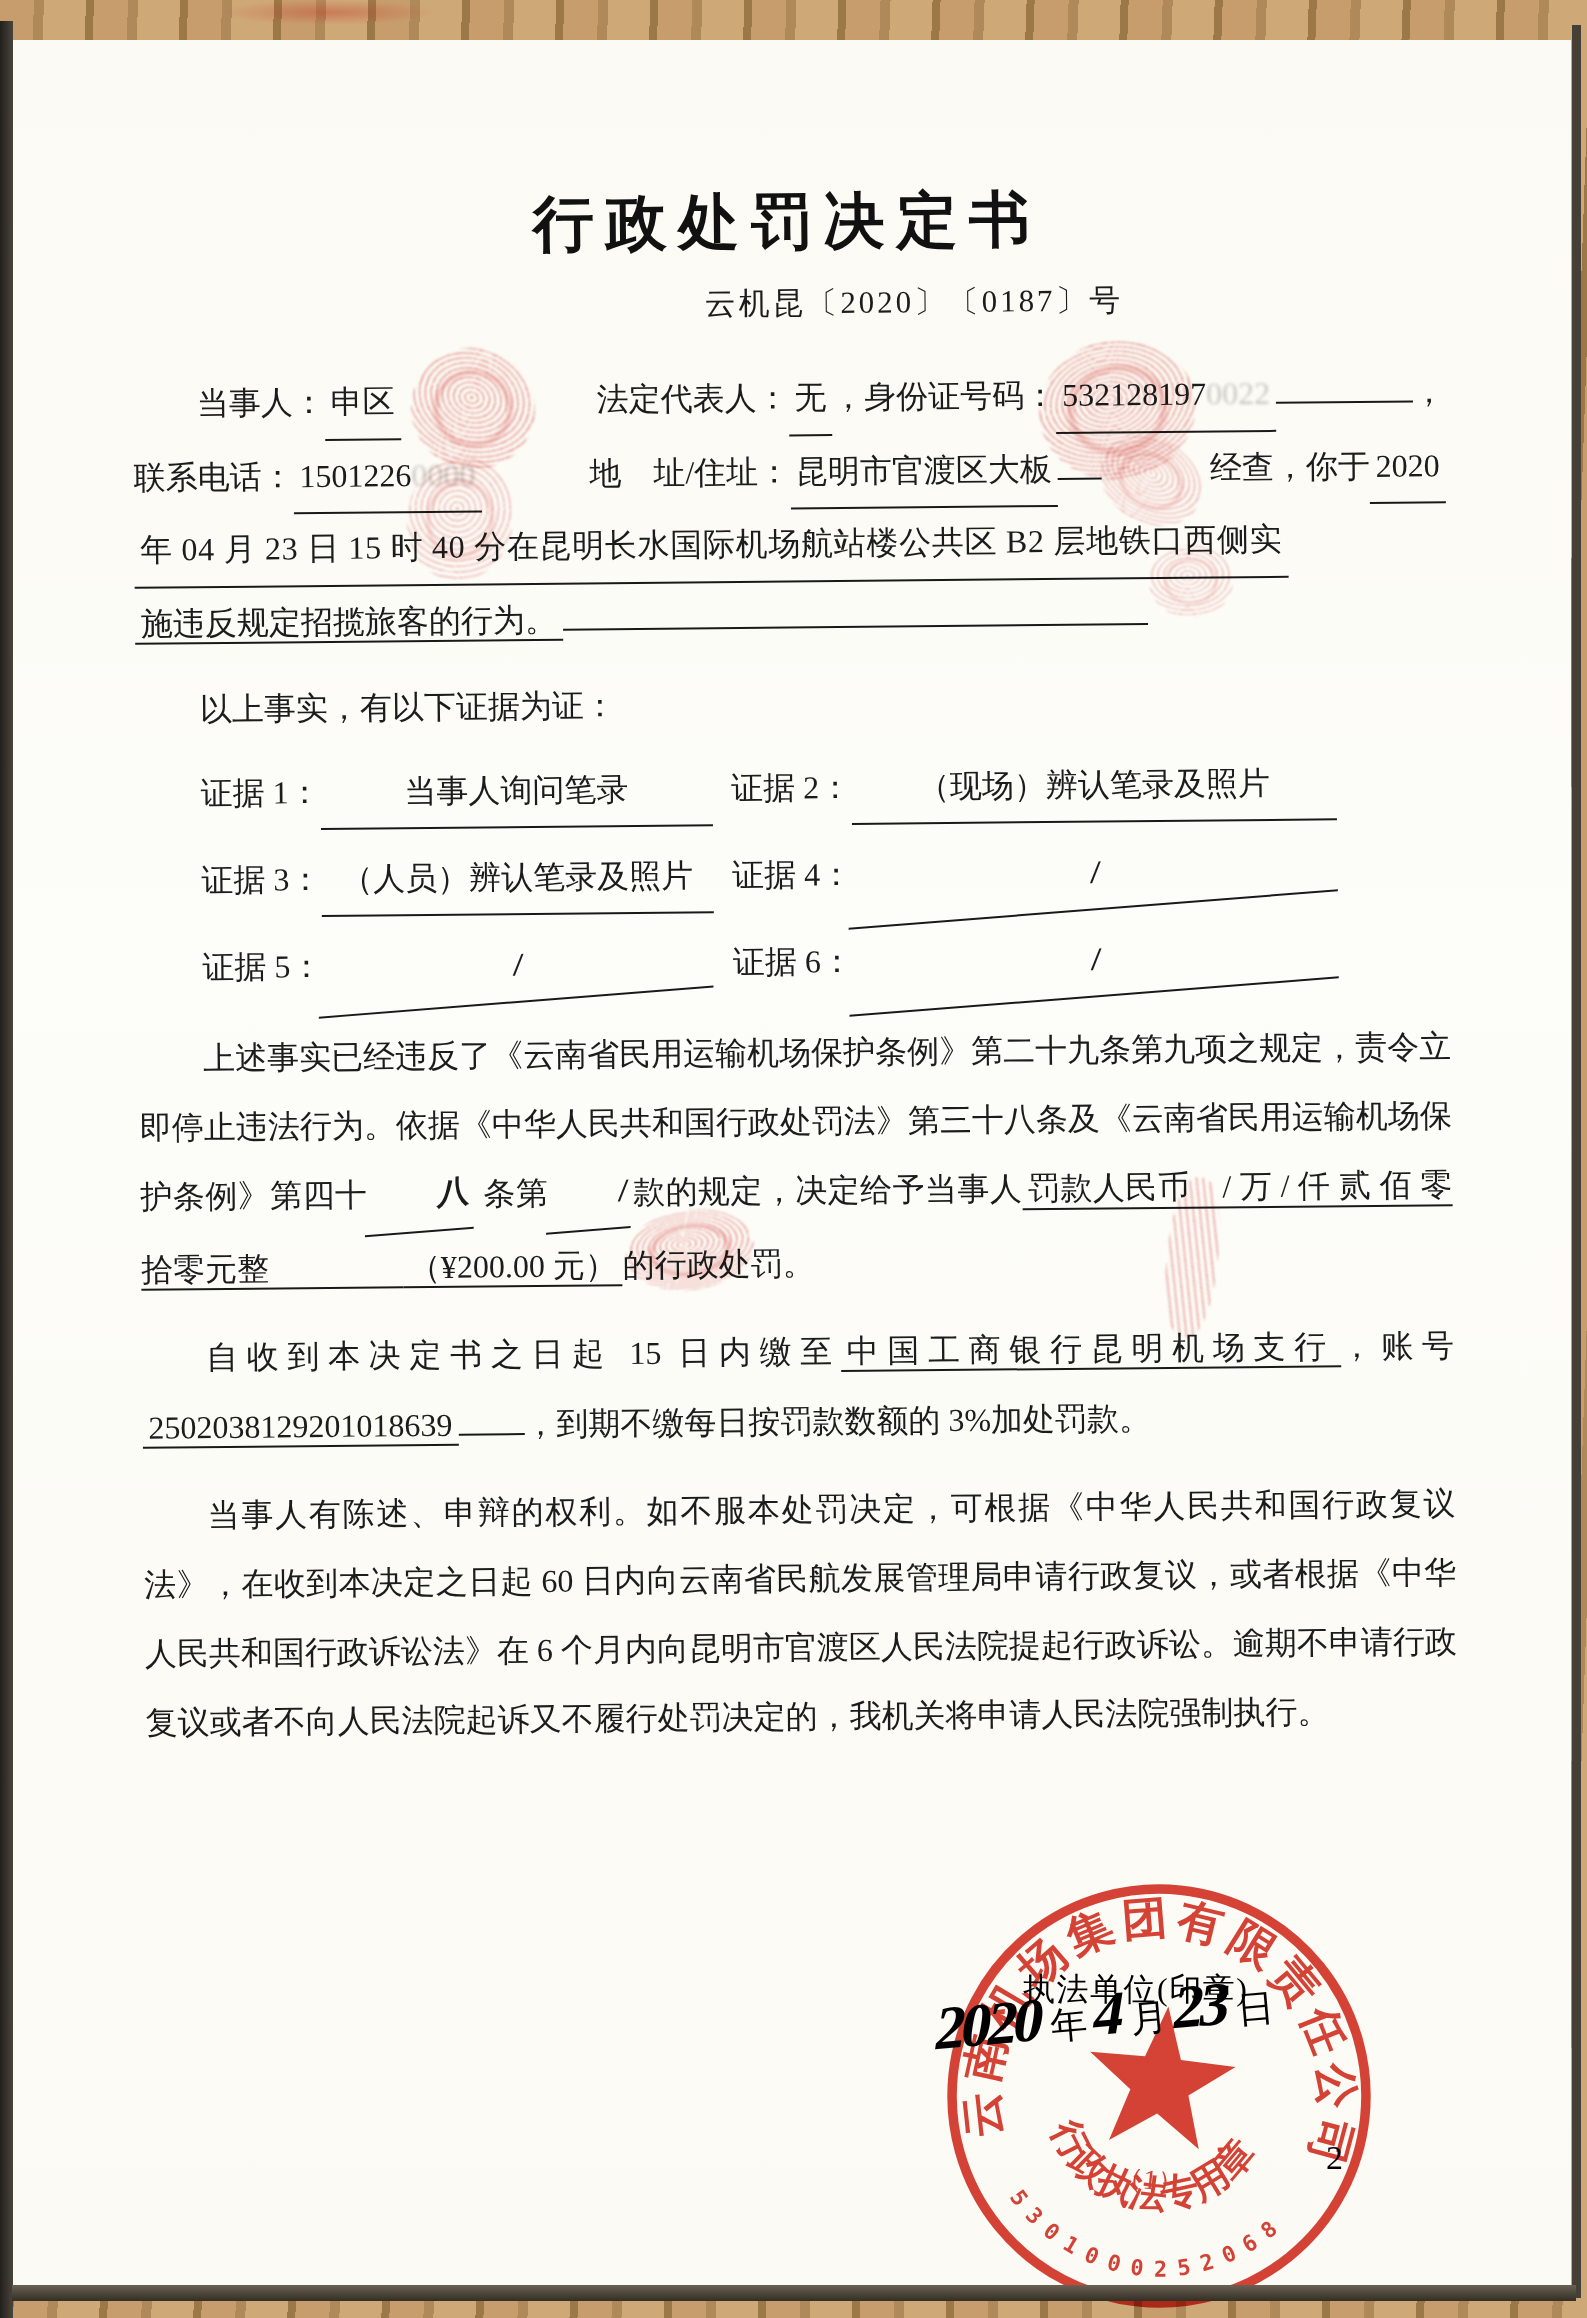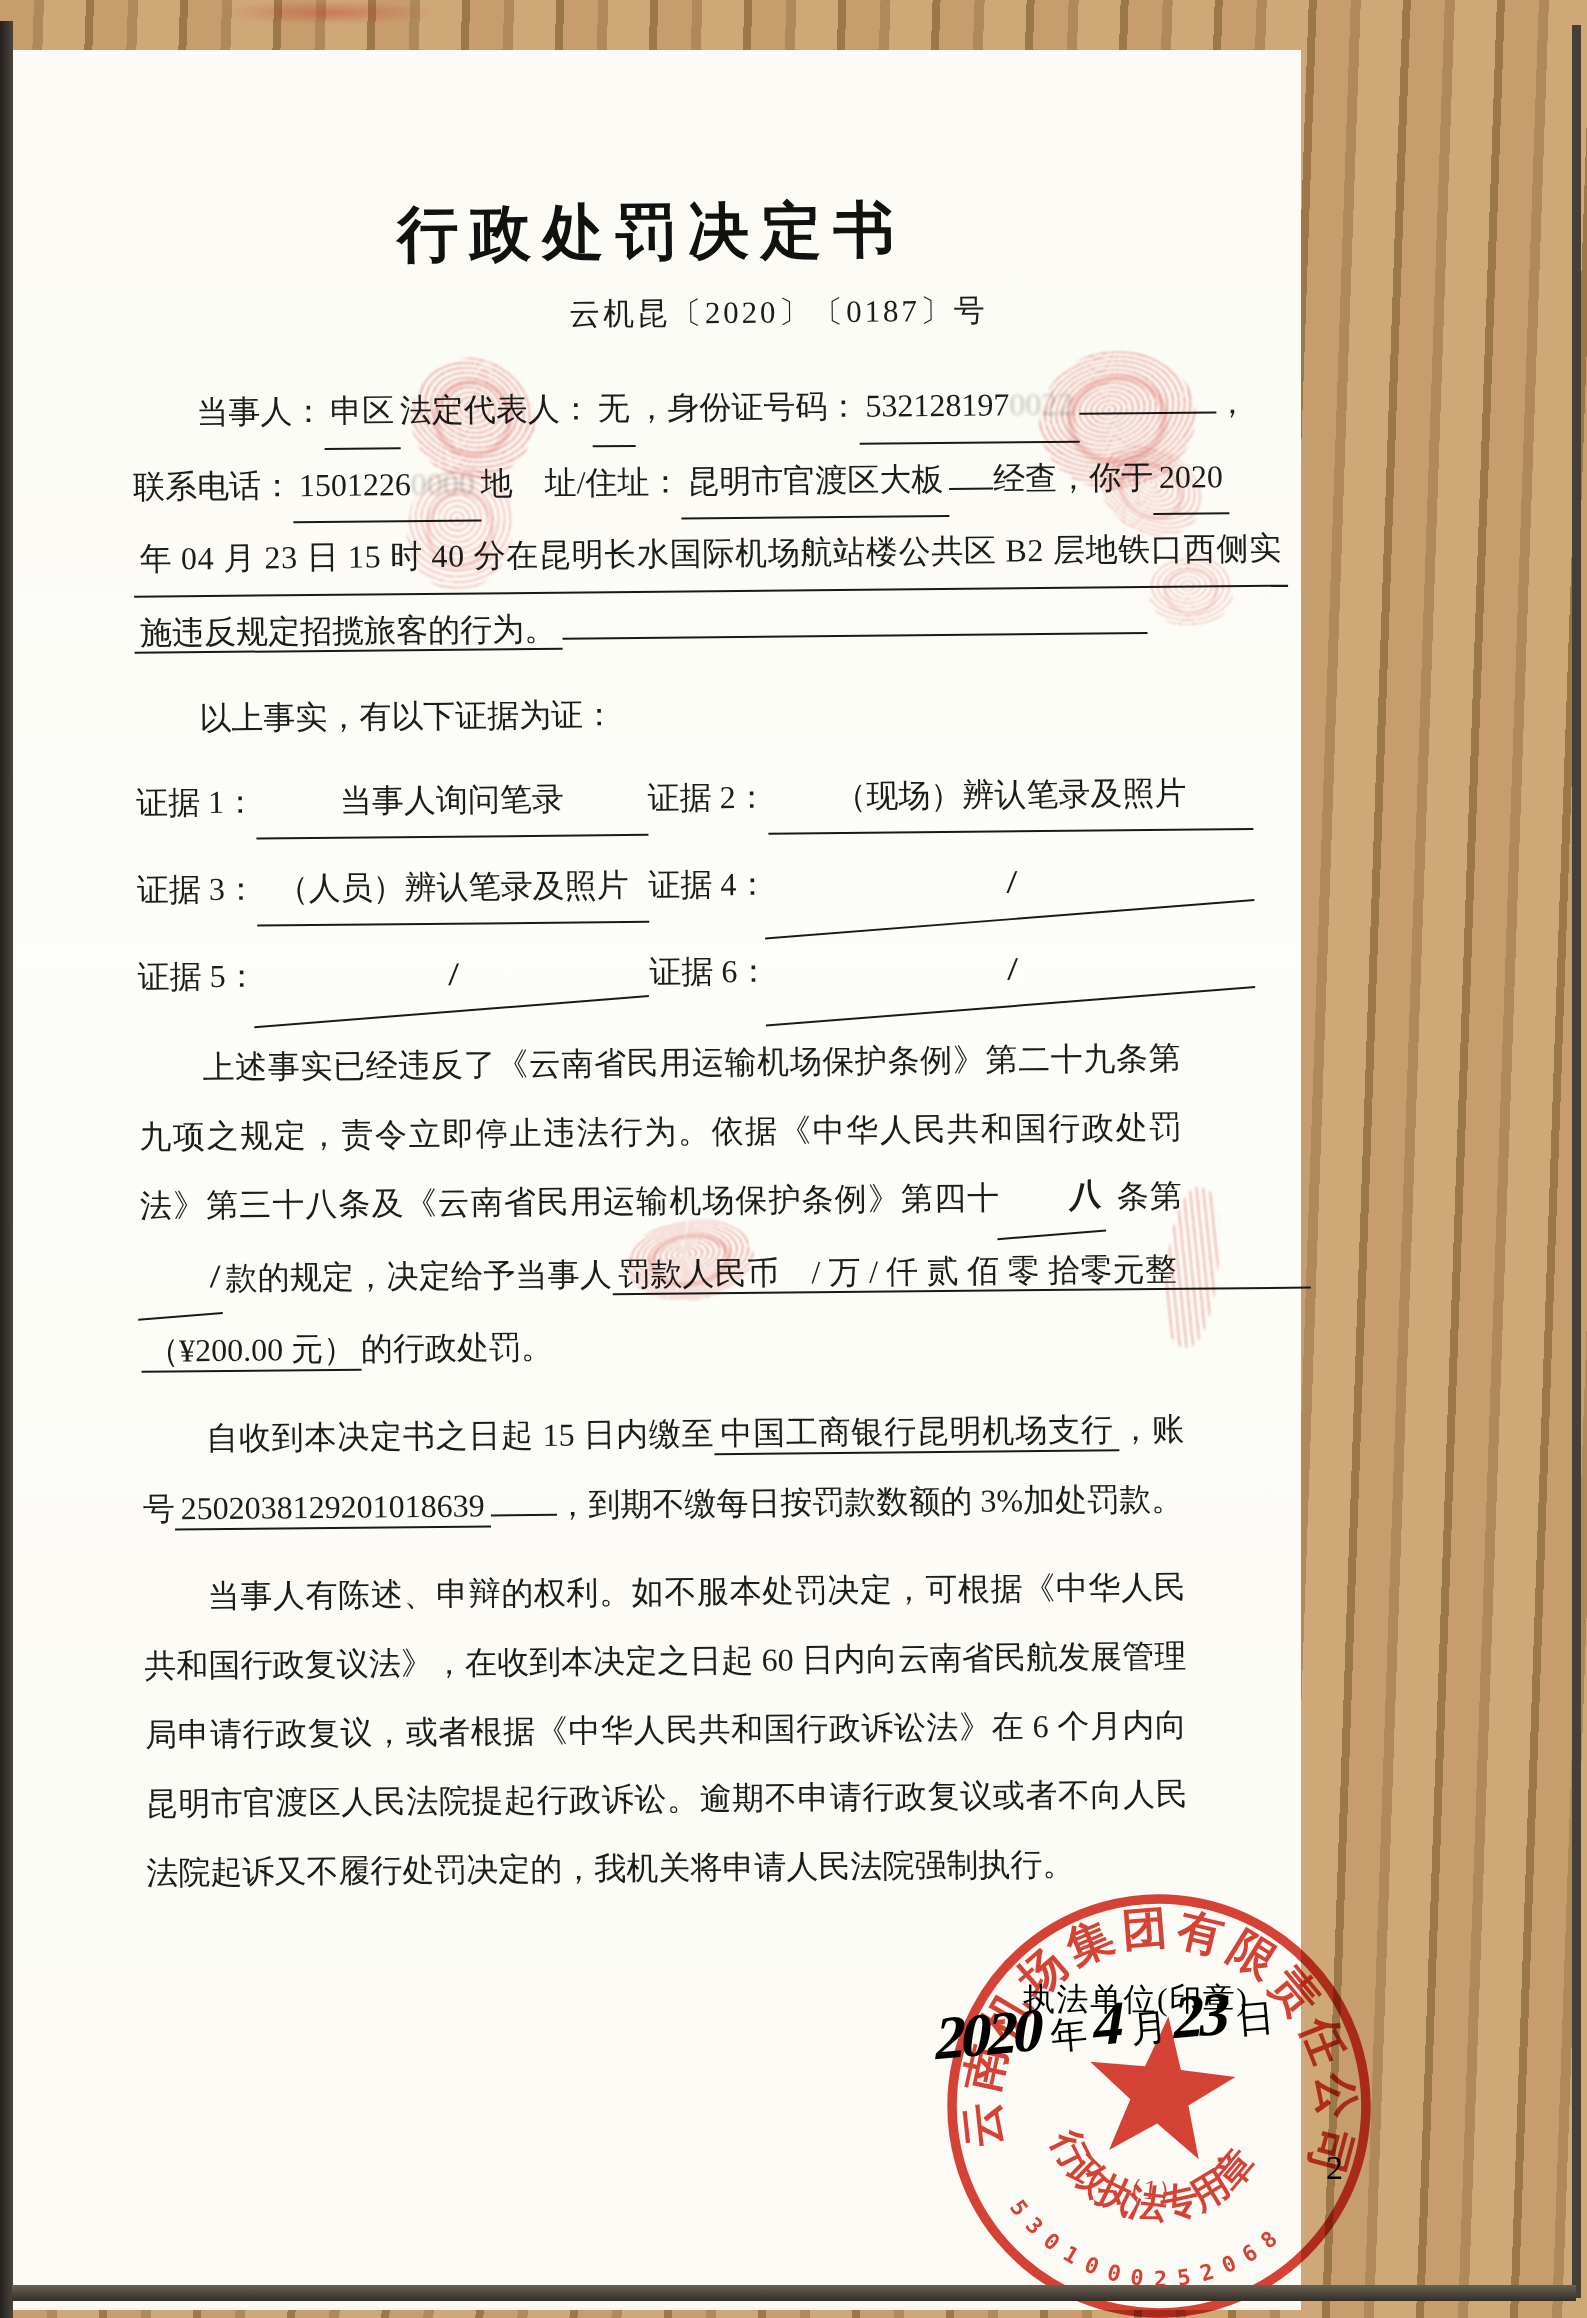--- a/index.html
+++ b/index.html
@@ -7,21 +7,21 @@
     width:1588px;height:2319px;
     font-family:"Liberation Serif","DejaVu Serif",serif;
     background:#8a7558;
     position:relative;overflow:hidden;
   }
   .scene{position:absolute;inset:0;width:1588px;height:2319px;
     background:repeating-linear-gradient(92deg,#c89d6e 0 34px,#b0895a 34px 44px,#cfa878 44px 86px,#9c7848 86px 94px);}
   .wood-stain{position:absolute;left:219px;top:0;width:219px;height:25px;border-radius:50%;
     background:radial-gradient(ellipse,rgba(190,40,30,.35),rgba(190,40,30,0) 70%);}
   .edge-left{position:absolute;left:0;top:20.5px;width:13px;height:2298px;background:linear-gradient(90deg,#23201c,#4a443b);}
-  .paper{position:absolute;left:13px;top:50px;width:1288px;height:2260px;
+  .paper{position:absolute;left:13px;top:40px;width:1558px;height:2260px;
     background:linear-gradient(180deg,#fbfaf4 0,#fdfdf9 40%,#fbfaf4 100%);position:absolute;}
   .edge-right{position:absolute;left:1572px;top:25px;width:8.8px;height:2273px;background:#453f35;}
   .edge-bottom{position:absolute;left:11.7px;top:2285px;width:1564px;height:16px;background:linear-gradient(180deg,#6a6154,#332e26);}
 
   .content{position:absolute;left:0;top:0;width:100%;padding:143px 123px 0 123px;box-sizing:border-box;
     transform:rotate(-0.55deg);transform-origin:40% 40%;color:#1c1c1c;}
   .title{font-family:"Liberation Sans","DejaVu Sans",sans-serif;font-weight:900;
     font-size:61px;letter-spacing:11.7px;text-align:center;margin:0;color:#111;}
   .doc-no{font-size:31px;text-align:center;transform:translateX(126px);margin-top:19px;letter-spacing:2.9px;}
 

